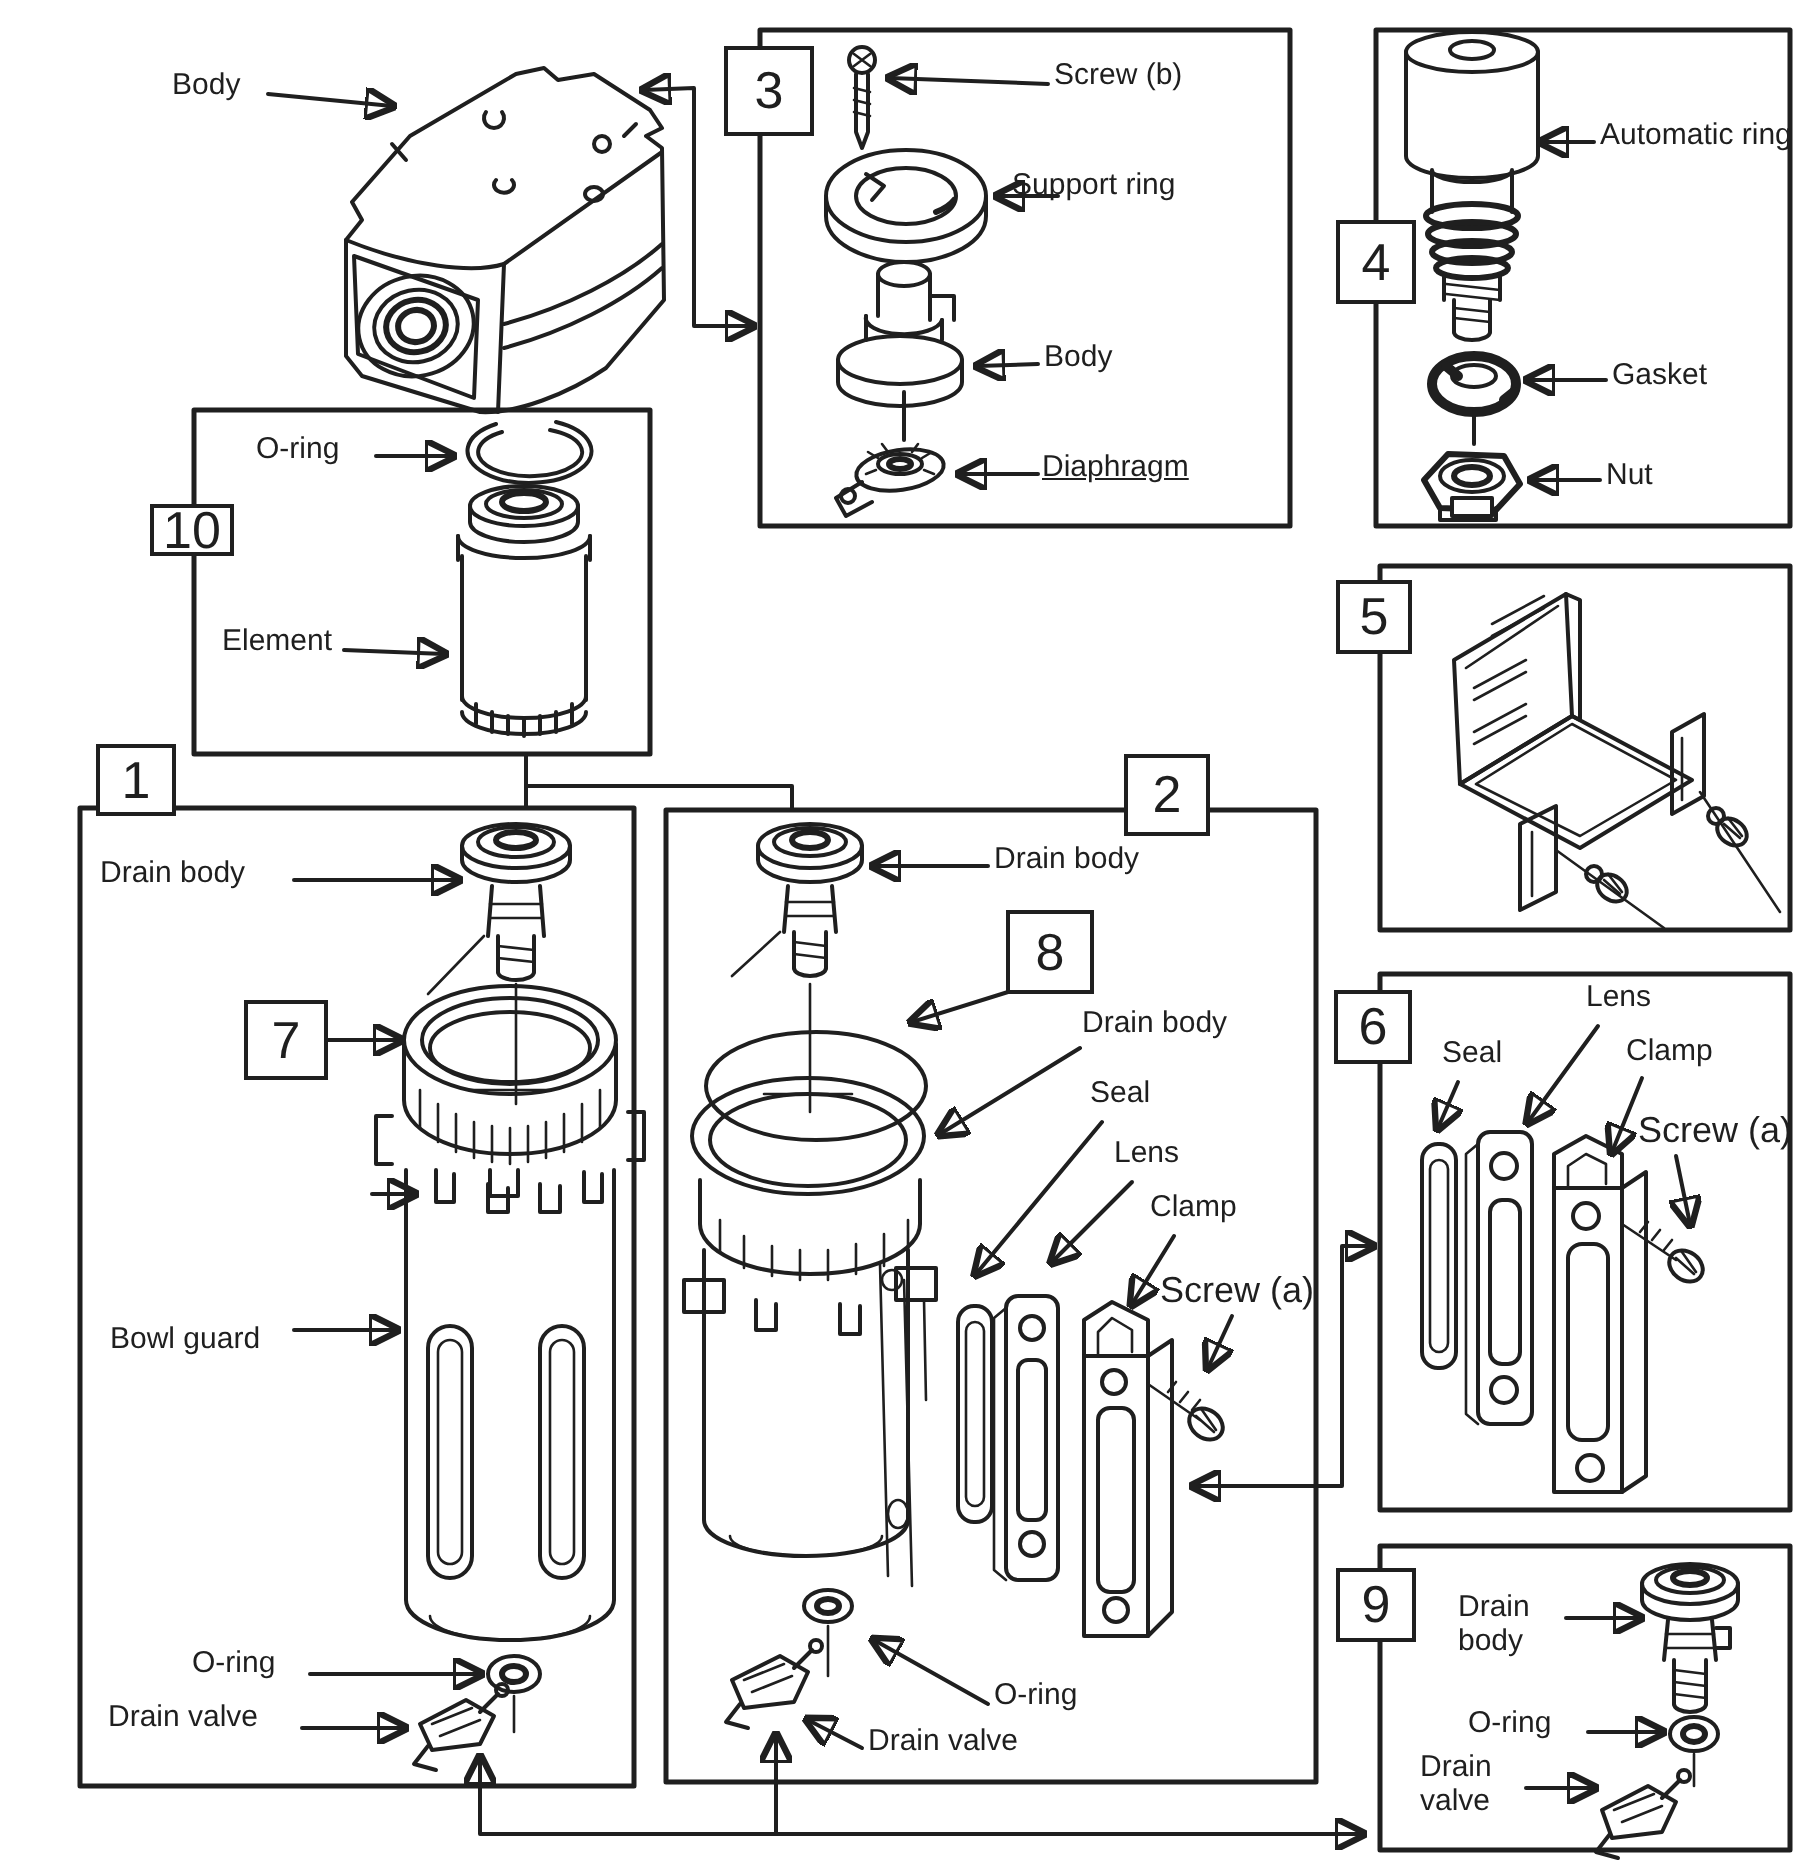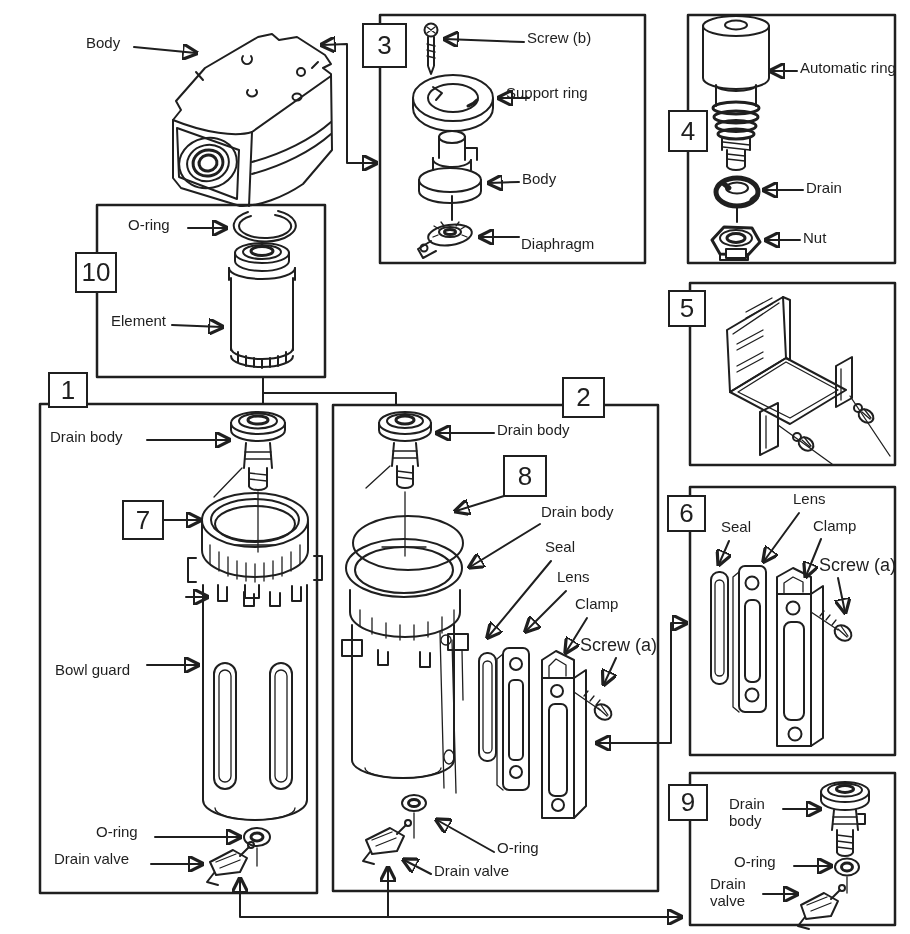--- a/index.html
+++ b/index.html
@@ -391,33 +391,33 @@
     </div>
 <div class="numbox" style="left:122px; top:500px; width:42px; height:40px;">
       <span>7</span>
     </div>
 <div class="numbox" style="left:503px; top:455px; width:44px; height:42px;">
       <span>8</span>
     </div>
 <div class="numbox" style="left:668px; top:784px; width:40px; height:37px;">
       <span>9</span>
     </div>
-<div class="numbox" style="left:75px;  top:252px; width:42px; height:41px;">
+<div class="numbox" style="left:75px;  top:252px; width:42px; height:26px;">
       <span>10</span>
     </div>
 
 <div class="lbl" style="left:86px;  top:35px;">Body</div>
 
 <div class="lbl" style="left:527px; top:30px;text-align:center;">Screw (b)</div>
 <div class="lbl" style="left:506px; top:85px;">Support ring</div>
 <div class="lbl" style="left:522px; top:171px;">Body</div>
-<div class="lbl" style="left:521px; top:236px;">Diaphragm</div>
+<div class="lbl" style="left:521px; top:226px;text-decoration:underline;">Diaphragm</div>
 
 <div class="lbl wrap" style="left:800px; top:60px; width:96px;">Automatic ring</div>
-<div class="lbl" style="left:806px; top:180px;">Drain</div>
+<div class="lbl" style="left:806px; top:180px;">Gasket</div>
 <div class="lbl" style="left:803px; top:230px;">Nut</div>
 
 <div class="lbl" style="left:128px; top:217px;">O-ring</div>
 <div class="lbl" style="left:111px; top:313px;">Element</div>
 
 <div class="lbl" style="left:50px;  top:429px;">Drain body</div>
 <div class="lbl" style="left:55px;  top:662px;">Bowl guard</div>
 <div class="lbl" style="left:96px;  top:824px;">O-ring</div>
 <div class="lbl" style="left:54px;  top:851px;">Drain valve</div>
 

